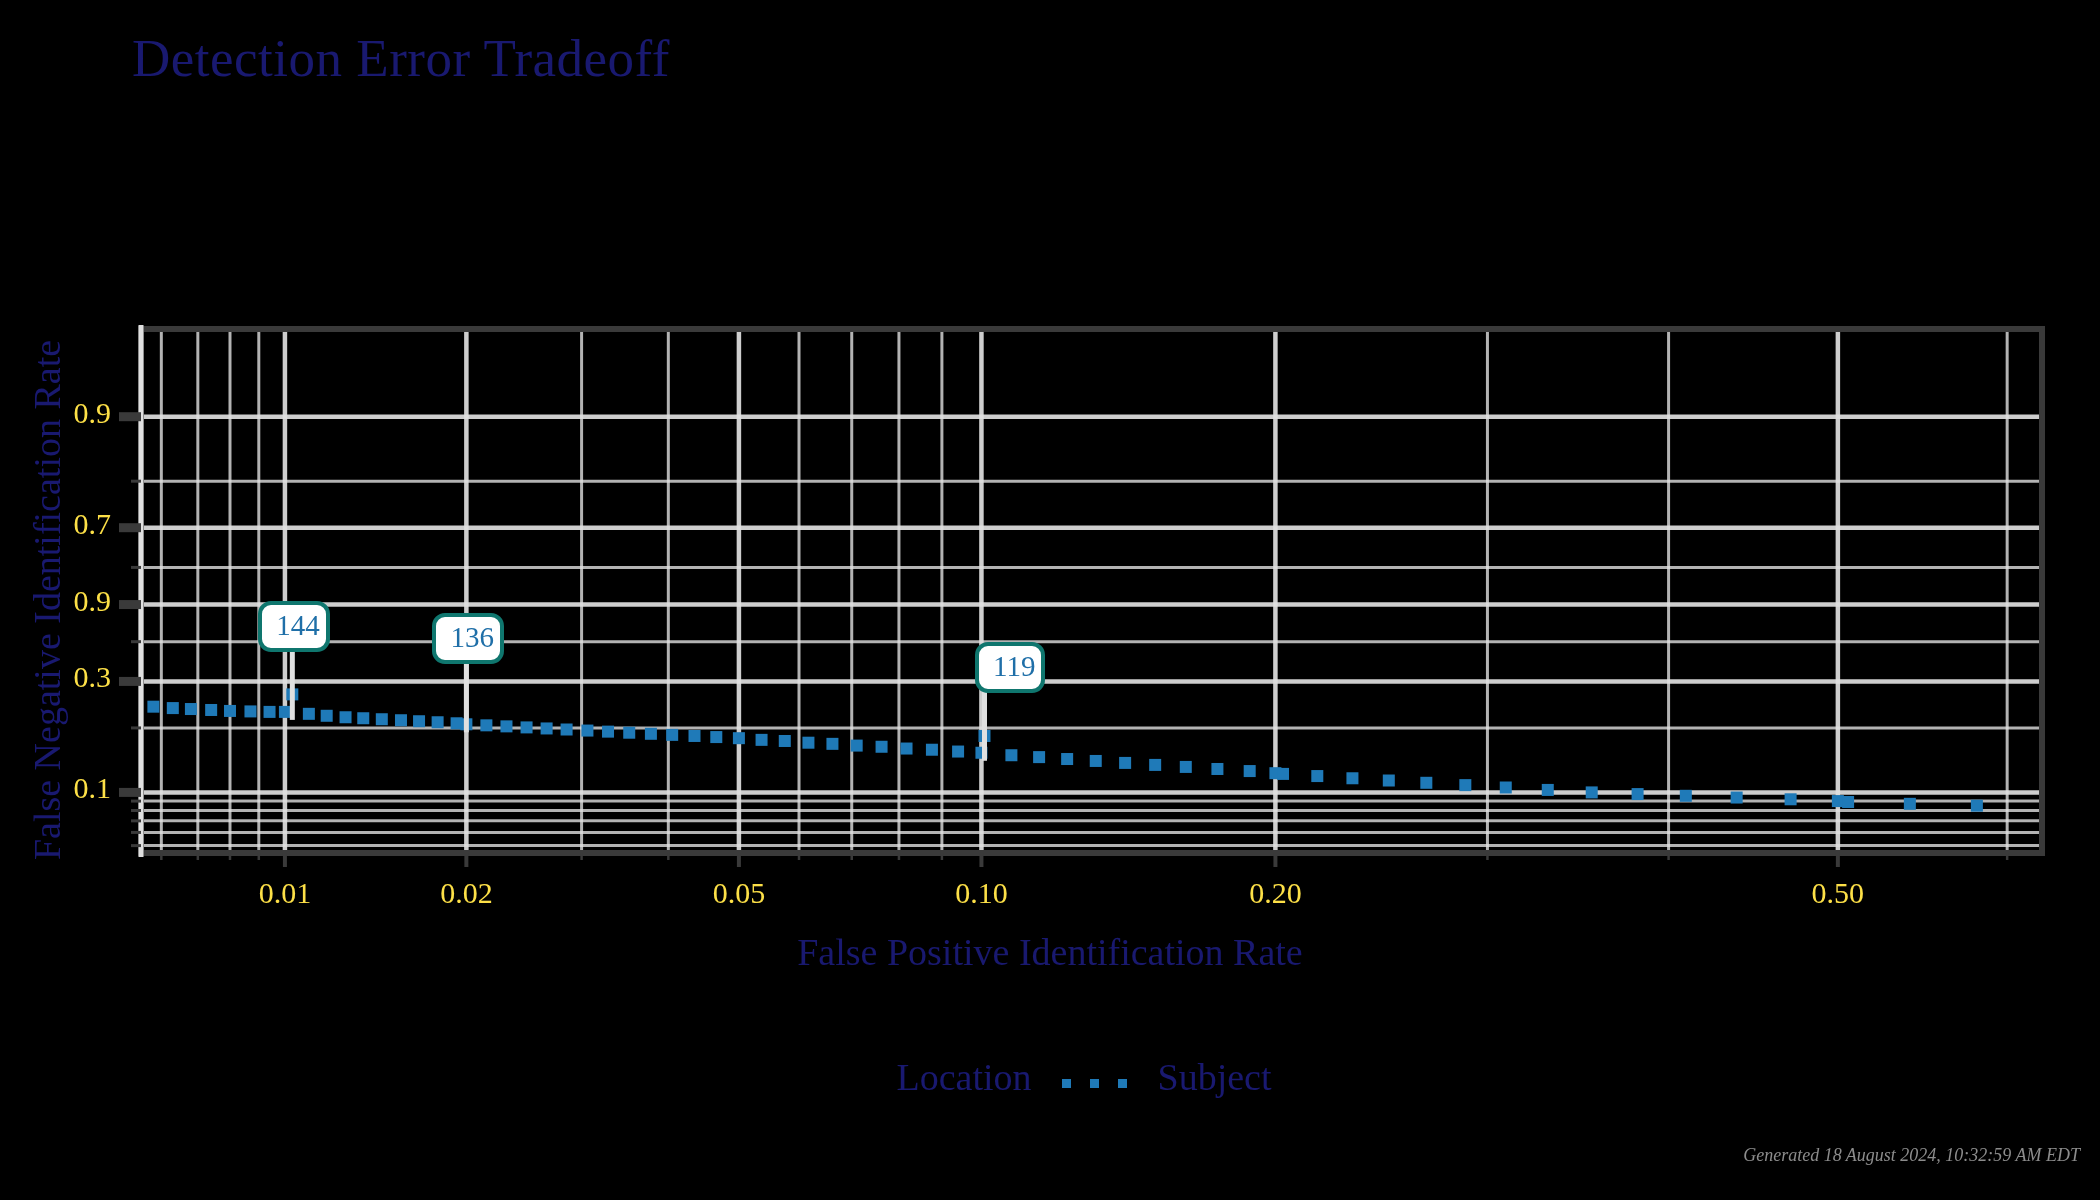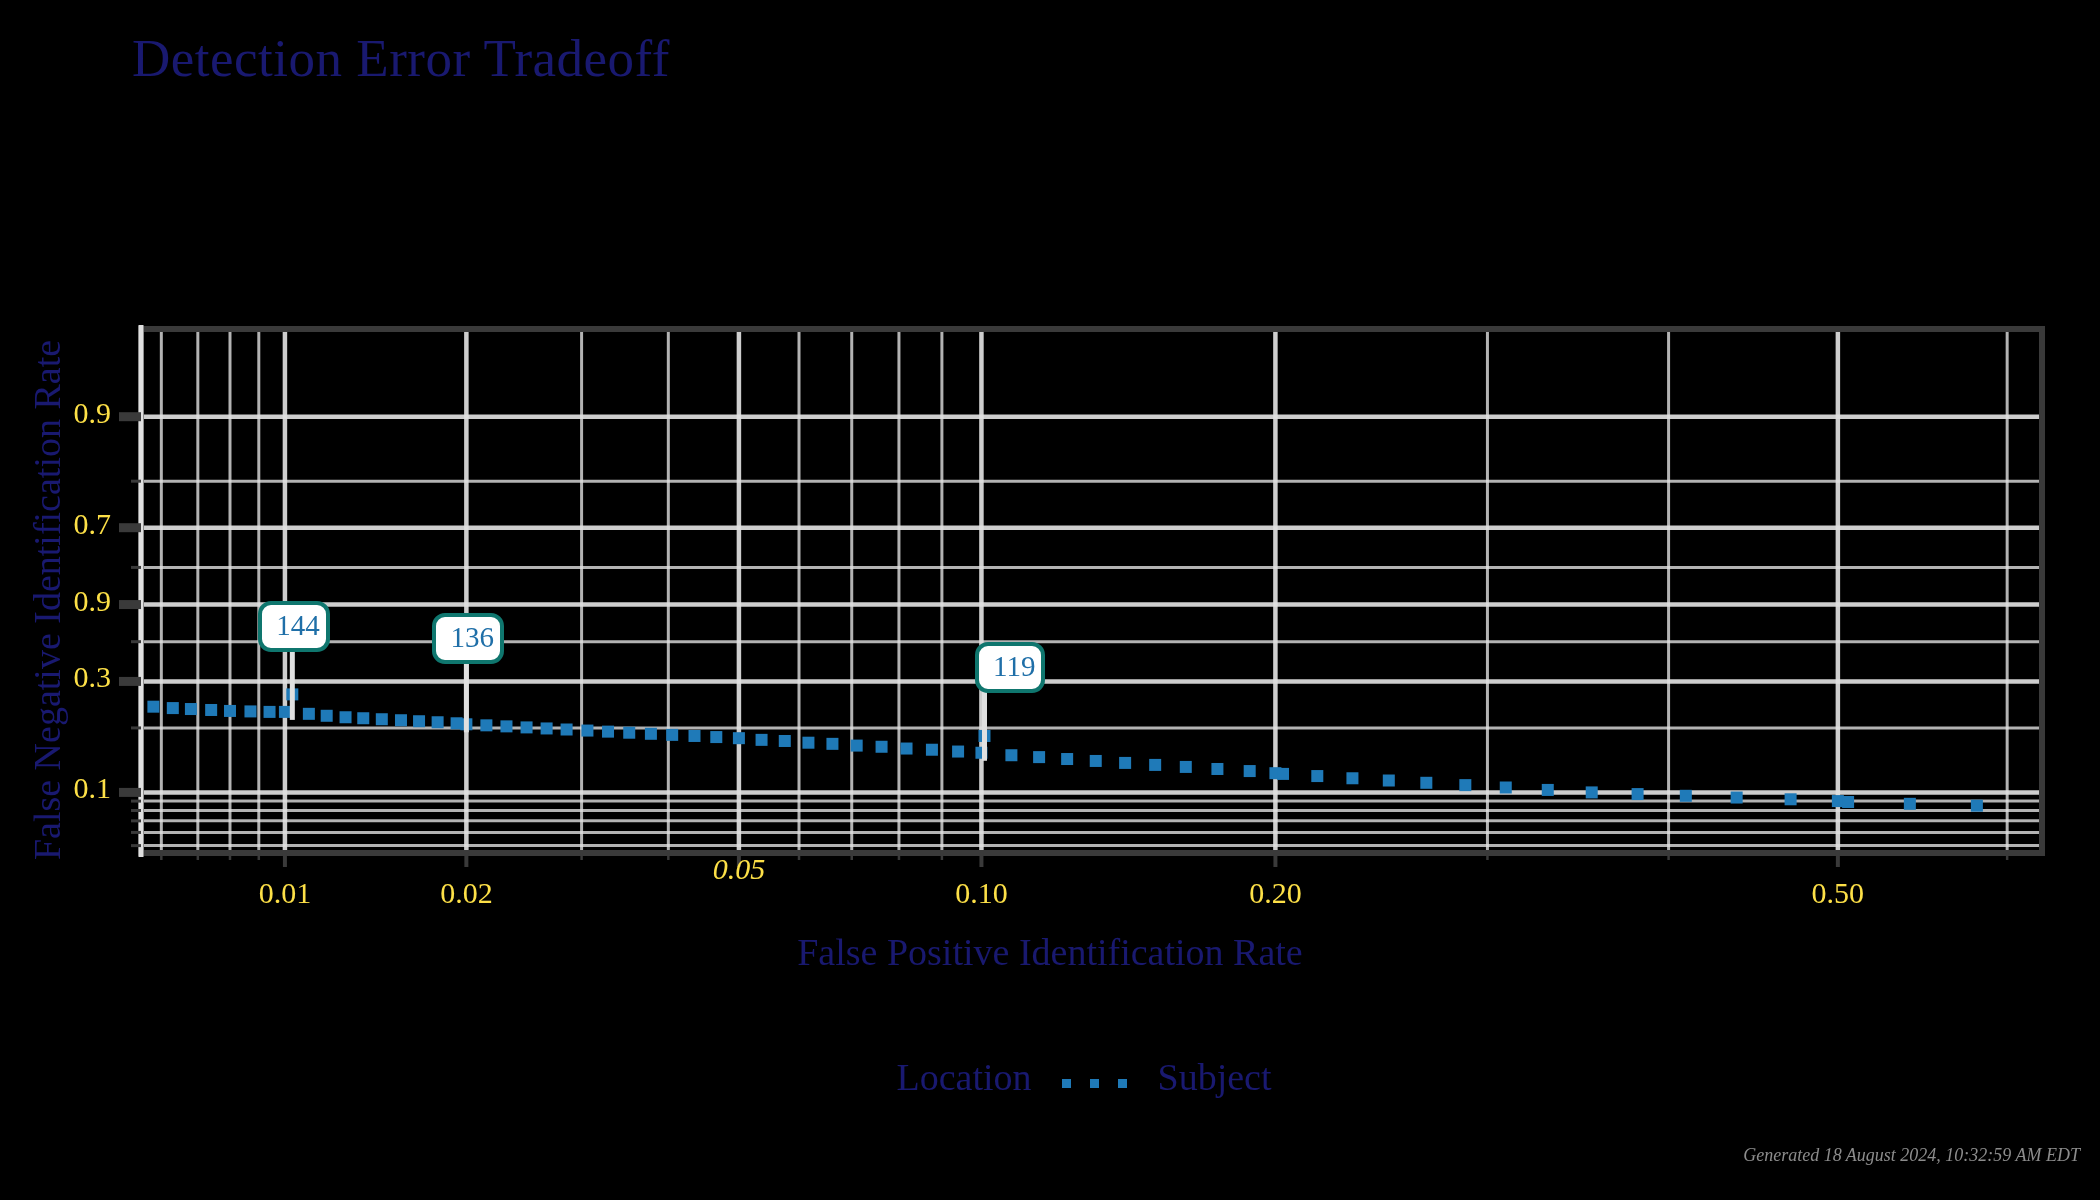--- a/index.html
+++ b/index.html
@@ -274,21 +274,21 @@
   <div id="ylabels">
       <div class="ylabel" style="left: 11px; width: 100px; top: 395.702px;">0.9</div>
       <div class="ylabel" style="left: 11px; width: 100px; top: 506.691px;">0.7</div>
       <div class="ylabel" style="left: 11px; width: 100px; top: 583.555px;">0.9</div>
       <div class="ylabel" style="left: 11px; width: 100px; top: 660.42px;">0.3</div>
       <div class="ylabel" style="left: 11px; width: 100px; top: 771.409px;">0.1</div>
     </div>
   <div id="xlabels">
       <div class="xlabel" style="left: 204.927px; width: 160px; top: 876px;">0.01</div>
       <div class="xlabel" style="left: 386.378px; width: 160px; top: 876px;">0.02</div>
-      <div class="xlabel" style="left: 658.912px; width: 160px; top: 852px; font-style: italic;">0.05</div>
+      <div class="xlabel" style="left: 658.912px; width: 160px; top: 876px;">0.05</div>
       <div class="xlabel" style="left: 901.438px; width: 160px; top: 876px;">0.10</div>
       <div class="xlabel" style="left: 1195.42px; width: 160px; top: 876px;">0.20</div>
       <div class="xlabel" style="left: 1757.87px; width: 160px; top: 876px;">0.50</div>
     </div>
   <div id="callouts">
       <div class="callout" style="left: 258.32px; top: 600.896px; min-width: 68px;">144</div>
       <div class="callout" style="left: 432.378px; top: 613.299px; min-width: 68px;">136</div>
       <div class="callout" style="left: 975px; top: 641.763px; min-width: 68px;">119</div>
     </div>
 

